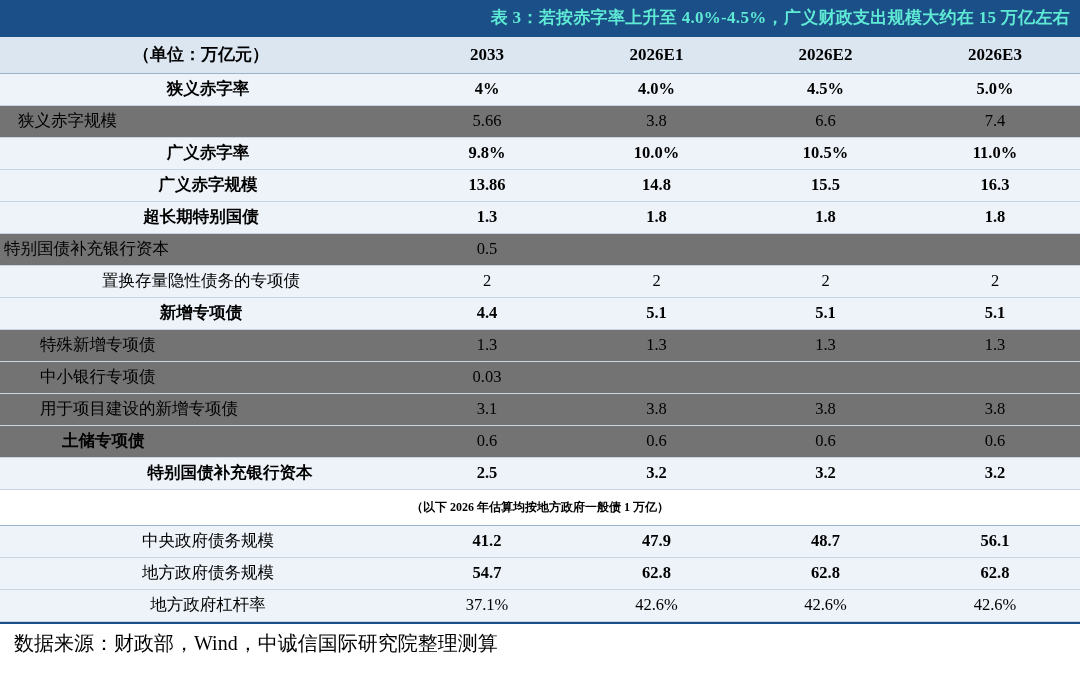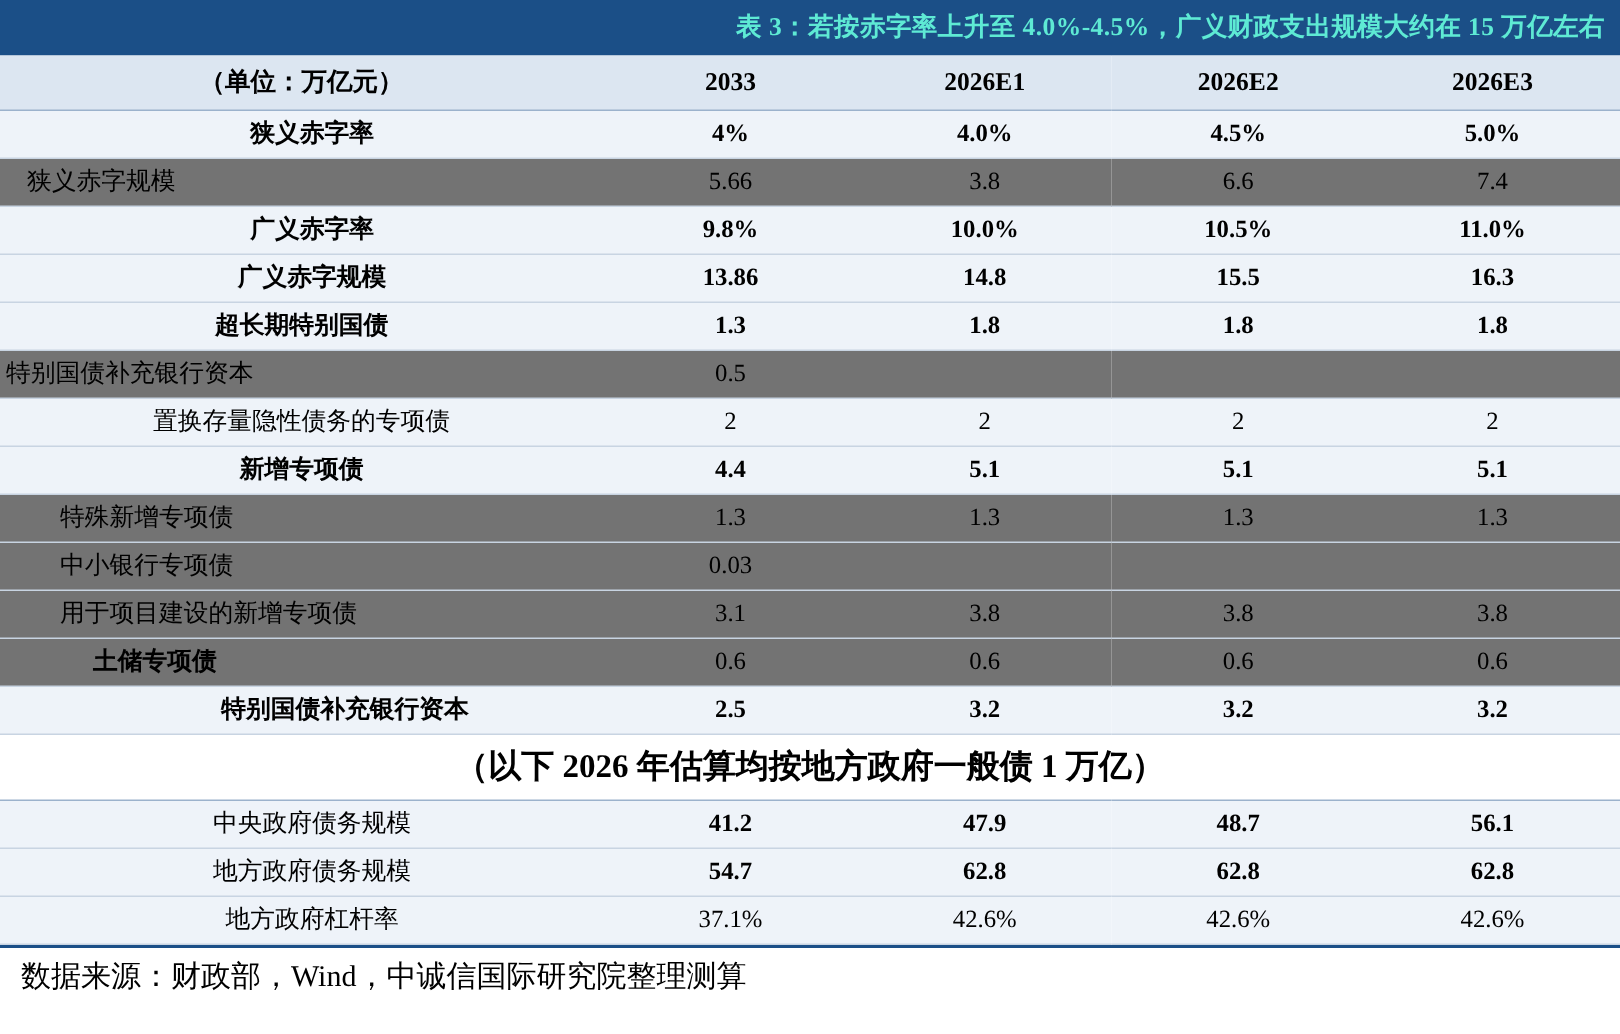--- a/index.html
+++ b/index.html
@@ -73,21 +73,21 @@
     background: #737373;
   }
   .bold { font-weight: bold; }
   .ind0 { padding-left: 18px; }
   .ind1 { }
   .ind2 { padding-left: 40px; }
   .ind3 { padding-left: 62px; font-weight: bold; }
   tr.section td {
     text-align: center;
     font-weight: bold;
-    font-size: 22px;
+    font-size: 12px;
     background: #ffffff;
     border-top: 1px solid #9bb2cc;
     border-bottom: 1px solid #9bb2cc;
     padding: 6px 4px 7px 4px;
   }
   .bottom-rule {
     border-top: 2px solid #1b4f87;
   }
   .source {
     font-size: 20px;

